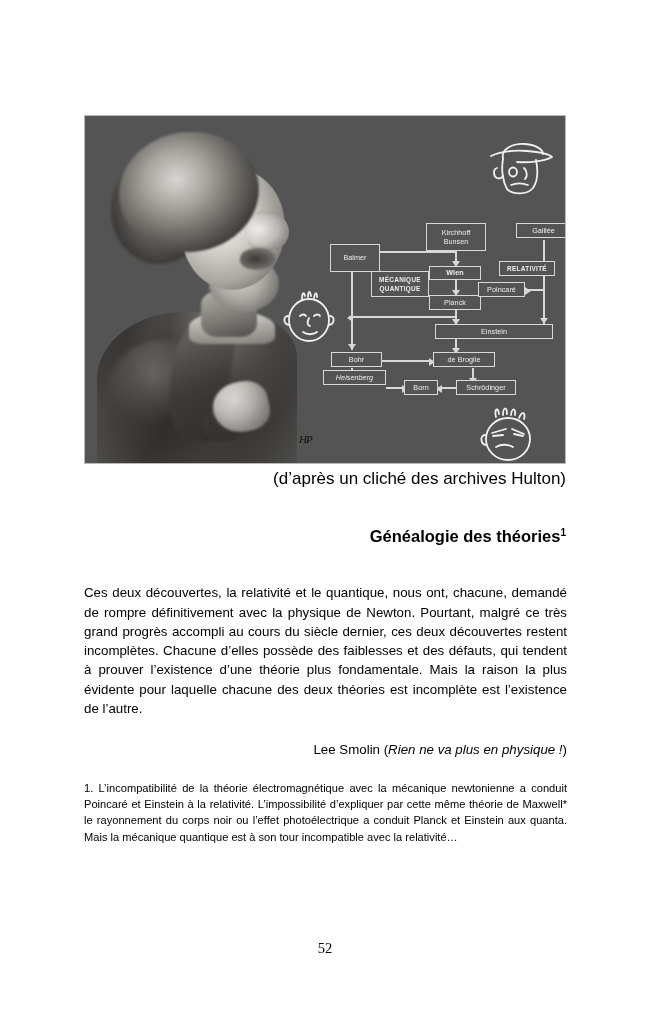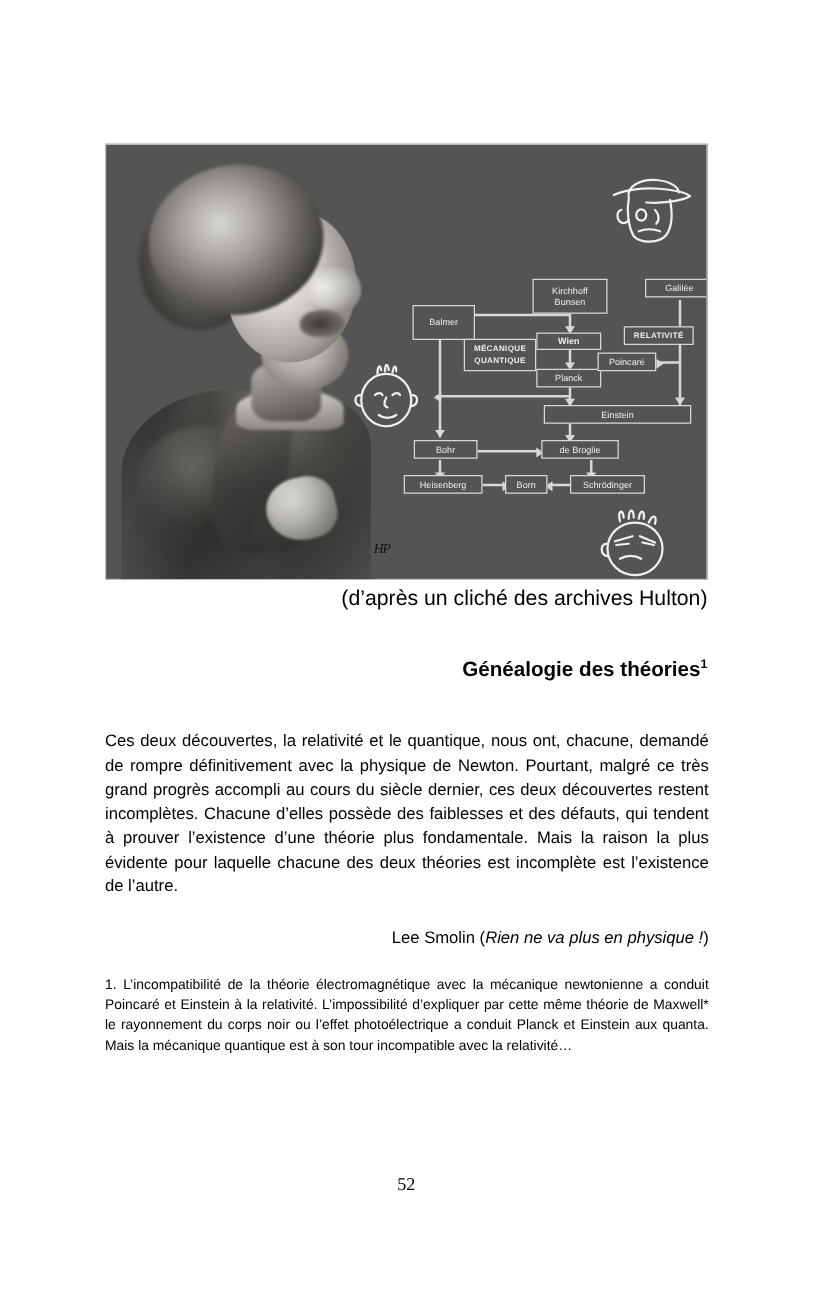--- a/index.html
+++ b/index.html
@@ -394,21 +394,21 @@
       <div class="gbox" style="left:344px;top:179px;width:52px;height:15px;">Planck</div>
 
       <div class="gbox" style="left:393px;top:166px;width:47px;height:15px;">Poincaré</div>
 
       <div class="gbox" style="left:350px;top:208px;width:118px;height:15px;">Einstein</div>
 
       <div class="gbox" style="left:246px;top:236px;width:51px;height:15px;">Bohr</div>
 
       <div class="gbox" style="left:348px;top:236px;width:62px;height:15px;">de Broglie</div>
 
-      <div class="gbox" style="left:238px;top:264px;width:63px;height:15px;">Heisenberg</div>
+      <div class="gbox" style="left:238px;top:254px;width:63px;height:15px;font-style:italic;">Heisenberg</div>
 
       <div class="gbox" style="left:319px;top:264px;width:34px;height:15px;">Born</div>
 
       <div class="gbox" style="left:371px;top:264px;width:60px;height:15px;">Schrödinger</div>
     </div>
 
     <div class="doodle" style="left:398px;top:22px;">
       <svg width="72" height="62" viewBox="0 0 72 62" fill="none" stroke="#f0f0f0" stroke-width="1.8" stroke-linecap="round" stroke-linejoin="round">
         <path d="M20 20 C18 11, 30 5, 42 6 C54 7, 60 12, 60 16"></path>
         <path d="M8 18 C16 14, 30 12, 44 13 C56 14, 66 16, 69 19 C62 23, 46 25, 34 24"></path>

